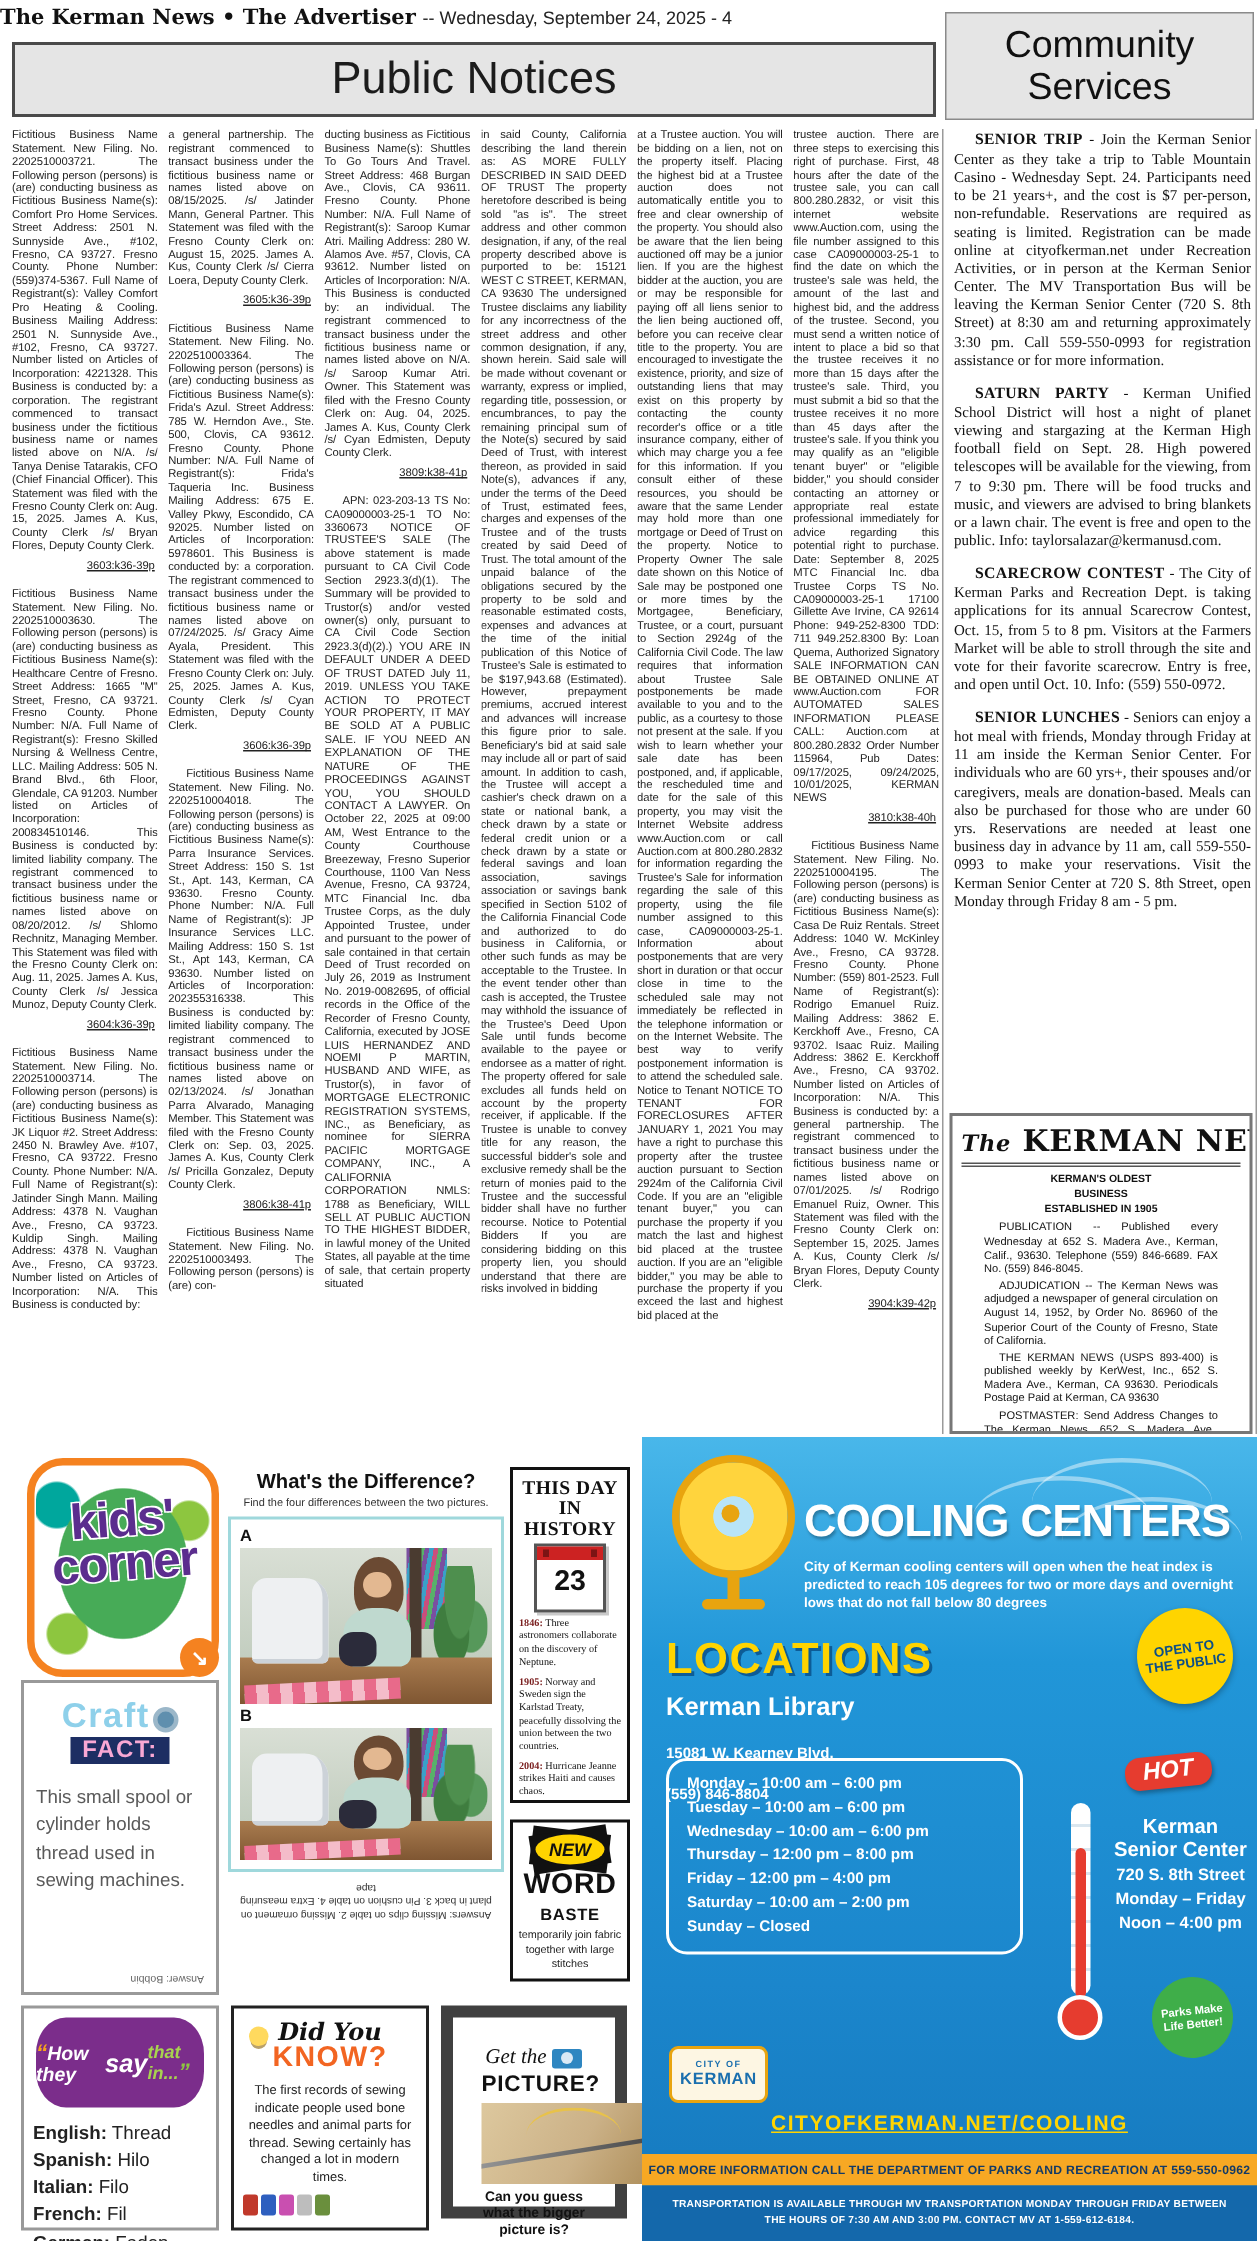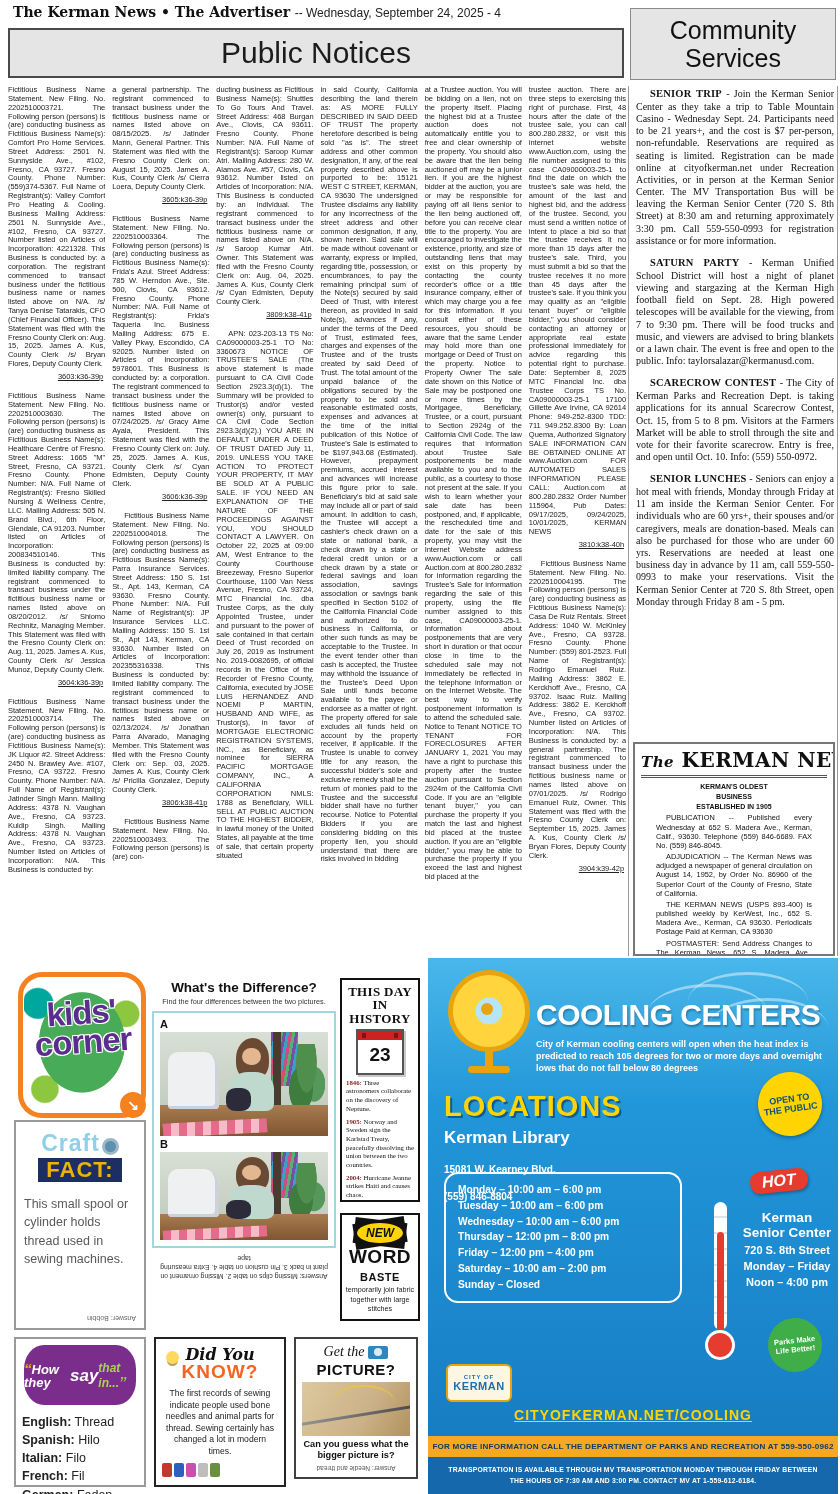--- a/index.html
+++ b/index.html
@@ -1,20 +1,20 @@
 <!DOCTYPE html>
 <html><head>
 <meta charset="utf-8">
 <style>
   html,body{margin:0;padding:0;}
   body{width:840px;height:1494px;position:relative;background:#fff;font-family:"Liberation Sans",sans-serif;color:#111;overflow:hidden;}
   .abs{position:absolute;}
 
   
-  #mast-line{left:13px;top:3px;white-space:nowrap;}
+  #mast-line{left:0;top:3px;white-space:nowrap;}
   .mast-black{font-family:"DejaVu Serif",serif;font-weight:bold;font-size:14px;}
   .mast-date{font-size:12px;color:#222;}
   #pn-title{left:8px;top:28px;width:616px;height:50px;background:#e5e5e5;border:2px solid #4a4a4a;display:flex;align-items:center;justify-content:center;font-size:30px;color:#1c1c1c;box-sizing:border-box;}
   #cc-title{left:630px;top:8px;width:206px;height:72px;background:#e5e5e5;border:1.5px solid #8a8a8a;display:flex;align-items:center;justify-content:center;text-align:center;font-size:25px;line-height:1.12;color:#111;box-sizing:border-box;}
 
   
   #notices{left:8px;top:86px;width:618px;height:872px;display:flex;gap:7px;overflow:hidden;}
   .ncol{flex:1;min-width:0;font-size:7.5px;line-height:1.18;text-align:justify;letter-spacing:-0.05px;overflow:hidden;color:#222;}
   .nblock{margin:0 0 4px;}
   .nblock.ind{text-indent:12px;}
@@ -45,21 +45,21 @@
                radial-gradient(circle at 18% 84%,#8dc63f 0 9%,transparent 10%);
     border-radius:20px;}
   .kids-text{position:absolute;left:0;right:0;top:26px;text-align:center;font-weight:800;color:#5b2d8e;transform:rotate(-4deg);font-size:33px;line-height:0.88;letter-spacing:-1px;text-shadow:-1px -1px 0 #fff,1px -1px 0 #fff,-1px 1px 0 #fff,1px 1px 0 #fff;}
   .kids-arrow{position:absolute;right:0;bottom:0;width:26px;height:26px;background:#f58220;border-radius:50%;color:#fff;display:flex;align-items:center;justify-content:center;font-size:14px;font-weight:bold;}
 
   
   #craft{left:14px;top:1120px;width:132px;height:210px;border:2px solid #999;box-sizing:border-box;padding:10px 8px;background:#fff;}
   .craft-logo{text-align:center;line-height:1.0;}
   .craft-word{font-size:23px;font-weight:800;color:#8ed0ea;letter-spacing:1px;}
   .needle-ic{display:inline-block;width:11px;height:11px;border:3px solid #9bb7c9;border-radius:50%;vertical-align:middle;margin-left:2px;background:#5f8fae;}
-  .fact-word{display:inline-block;background:#1d2e63;color:#eab308;font-weight:800;font-size:22px;padding:1px 8px;margin-top:3px;letter-spacing:1px;}
+  .fact-word{display:inline-block;background:#1d2e63;color:#f9a8d4;font-weight:800;font-size:16px;padding:1px 8px;margin-top:3px;letter-spacing:1px;}
   .craft-text{margin-top:13px;font-size:12.5px;line-height:1.45;color:#5a5a5a;}
   .craft-answer{position:absolute;right:8px;bottom:6px;transform:rotate(180deg);font-size:7px;color:#666;}
 
   
   #diff{left:152px;top:980px;width:184px;}
   .diff-title{text-align:center;font-weight:800;font-size:13.5px;}
   .diff-sub{text-align:center;font-size:7.3px;color:#333;margin-top:2px;}
   .diff-box{margin-top:5px;border:2px solid #9fd8dc;padding:3px 6px 6px;background:#fff;}
   .photo-label{font-weight:800;font-size:11px;margin:2px 0 2px;}
   .photo{position:relative;width:100%;height:104px;overflow:hidden;background:#cdd6cf;}
@@ -110,21 +110,21 @@
   #dyk{left:154px;top:1337px;width:132px;height:150px;border:2px solid #222;box-sizing:border-box;padding:6px 6px 4px;text-align:center;background:#fff;}
   .dyk-logo{position:relative;height:40px;}
   .dyk-bulb{position:absolute;left:4px;top:6px;width:13px;height:13px;background:#ffd95e;border-radius:50%;box-shadow:0 3px 0 -1px #b9a06a;}
   .dyk-didyou{font-family:"DejaVu Serif",serif;font-style:italic;font-weight:700;font-size:16px;}
   .dyk-know{color:#f26522;font-weight:900;font-size:19px;letter-spacing:1px;margin-top:-3px;}
   .dyk-text{font-size:8.6px;line-height:1.35;margin-top:3px;color:#222;}
   .dyk-spools{display:flex;gap:2px;justify-content:flex-start;margin-top:5px;}
   .dyk-spools i{width:10px;height:14px;border-radius:2px;display:block;}
 
   
-  #getpic{left:294px;top:1337px;width:124px;height:142px;border:2px solid #404040;box-sizing:border-box;padding:5px;text-align:center;background:#fff;}
+  #getpic{left:294px;top:1337px;width:124px;height:142px;border:8px solid #404040;box-sizing:border-box;padding:19px;text-align:center;background:#fff;}
   .gp-logo{display:flex;align-items:center;justify-content:center;gap:4px;}
   .gp-get{font-family:"Liberation Serif",serif;font-style:italic;font-size:14px;}
   .gp-cam{width:20px;height:13px;background:#2e86c1;border-radius:2px;position:relative;}
   .gp-cam::after{content:'';position:absolute;left:6px;top:2px;width:8px;height:8px;background:#dbe9f5;border-radius:50%;}
   .gp-pic{font-weight:900;font-size:15px;letter-spacing:0.5px;margin-top:1px;}
   .gp-photo{margin:4px auto 3px;width:108px;height:54px;background:linear-gradient(120deg,#ddc89e,#cbb187 60%,#b1925f);position:relative;overflow:hidden;}
   .gp-photo::before{content:'';position:absolute;left:-8%;top:58%;width:130%;height:3px;background:linear-gradient(90deg,#999,#3e3e3e);transform:rotate(-9deg);}
   .gp-photo::after{content:'';position:absolute;left:28%;top:6%;width:58%;height:34px;border-top:2px solid #e8c24a;border-radius:50%;}
   .gp-caption{font-weight:800;font-size:9.2px;line-height:1.2;margin-top:2px;}
   .gp-answer{transform:rotate(180deg);font-size:6.5px;color:#555;margin-top:4px;}

